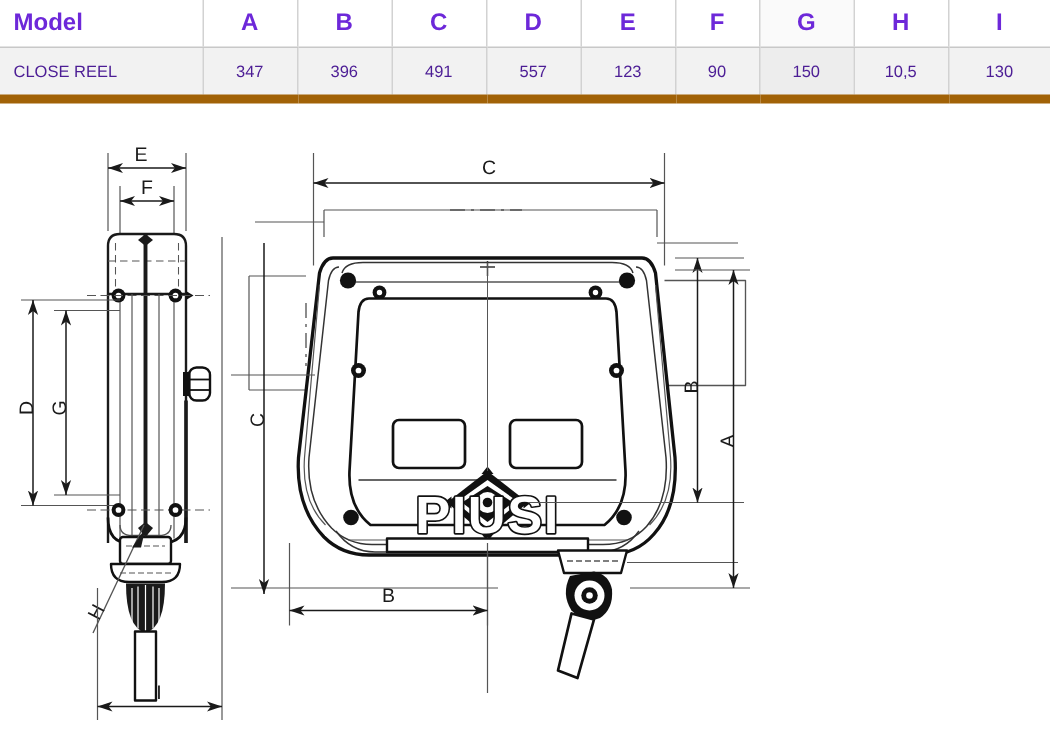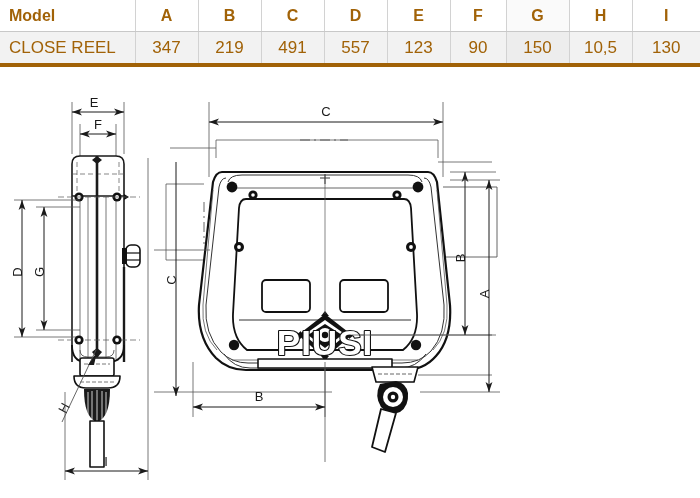--- a/index.html
+++ b/index.html
@@ -30,30 +30,30 @@
     margin: 0;
     text-align: center;
     vertical-align: middle;
     border-left: 1px solid #d2d2d2;
     font-weight: normal;
   }
   #spec-table thead th {
     height: 31px;
     font-size: 16px;
     font-weight: bold;
-    color: #a16207;
+    color: #6d28d9;
     background: #ffffff;
     border-bottom: 1px solid #c8c8c8;
   }
   #spec-table tbody td {
     height: 31px;
-    font-size: 17px;
-    color: #a16207;
+    font-size: 11px;
+    color: #4c1d95;
     background: #f2f2f2;
-    border-bottom: 4px solid #a16207;
+    border-bottom: 6px solid #a16207;
   }
   #spec-table .col-model {
     text-align: left;
     padding-left: 9px;
     border-left: none;
   }
   #spec-table thead .col-model { font-size: 16px; }
   
   #spec-table .col-g-head { background: #fafafa; }
   #spec-table .col-g-cell { background: #ededed; }
@@ -111,21 +111,21 @@
       <th>F</th>
       <th class="col-g-head">G</th>
       <th>H</th>
       <th>I</th>
     </tr>
   </thead>
   <tbody>
     <tr>
       <td class="col-model">CLOSE REEL</td>
       <td>347</td>
-      <td>219</td>
+      <td>396</td>
       <td>491</td>
       <td>557</td>
       <td>123</td>
       <td>90</td>
       <td class="col-g-cell">150</td>
       <td>10,5</td>
       <td>130</td>
     </tr>
   </tbody>
 </table>

